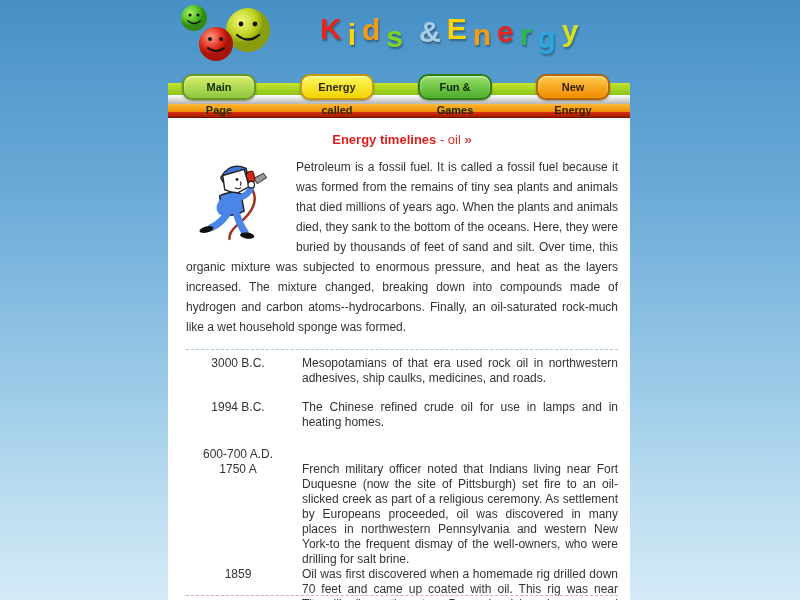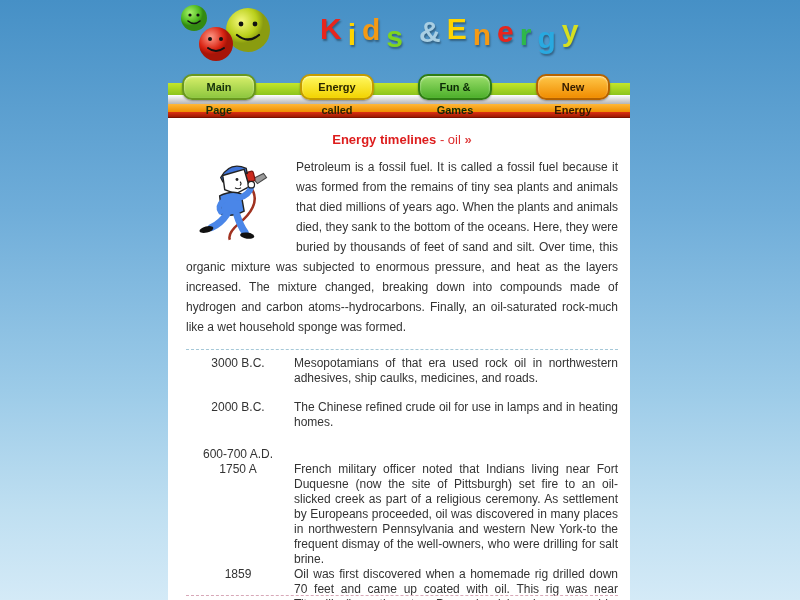--- a/index.html
+++ b/index.html
@@ -45,21 +45,21 @@
   .t-main { font-weight:bold; color:#dd1d1d; }
   .t-oil  { color:#dd2e2e; text-decoration:none; }
   .t-oil .arrow { color:#e04545; font-weight:bold; }
 
   .intro { overflow:hidden; }
   .pump-man { float:left; width:102px; height:92px; margin:0 8px 4px 0; }
   .intro p { font-size:12px; line-height:20px; color:#333; text-align:justify; }
 
   .sep { border:none; border-top:1px dashed #a5c8d8; margin:12px 0 6px; }
 
-  .tl-row { display:grid; grid-template-columns:104px 1fr; column-gap:4px;
+  .tl-row { display:grid; grid-template-columns:104px 1fr; column-gap:12px;
      font-size:12px; line-height:15px; color:#333; }
   .tl-date { text-align:center; }
   .tl-text { text-align:justify; }
   .mb1 { margin-bottom:14px; } .mb2 { margin-bottom:17px; }
 
   .bottom-dashed { position:absolute; left:18px; right:12px; bottom:4px;
      border-top:1px dashed #d8a8b8; }
 </style>
 </head>
 <body>
@@ -151,21 +151,21 @@
       <p>Petroleum is a fossil fuel. It is called a fossil fuel because it was formed from the remains of tiny sea plants and animals that died millions of years ago. When the plants and animals died, they sank to the bottom of the oceans. Here, they were buried by thousands of feet of sand and silt. Over time, this organic mixture was subjected to enormous pressure, and heat as the layers increased. The mixture changed, breaking down into compounds made of hydrogen and carbon atoms--hydrocarbons. Finally, an oil-saturated rock-much like a wet household sponge was formed.</p>
     </div>
 
     <hr class="sep">
 
     <div class="tl-row mb1">
       <div class="tl-date">3000 B.C.</div>
       <div class="tl-text">Mesopotamians of that era used rock oil in northwestern adhesives, ship caulks, medicines, and roads.</div>
     </div>
     <div class="tl-row mb2">
-      <div class="tl-date">2000 B.C.</div>
+      <div class="tl-date">1994 B.C.</div>
       <div class="tl-text">The Chinese refined crude oil for use in lamps and in heating homes.</div>
     </div>
     <div class="tl-row">
       <div class="tl-date">600-700 A.D.</div>
     </div>
     <div class="tl-row">
       <div class="tl-date">1750 A</div>
       <div class="tl-text">French military officer noted that Indians living near Fort Duquesne (now the site of Pittsburgh) set fire to an oil-slicked creek as part of a religious ceremony. As settlement by Europeans proceeded, oil was discovered in many places in northwestern Pennsylvania and western New York-to the frequent dismay of the well-owners, who were drilling for salt brine.</div>
     </div>
     <div class="tl-row">

